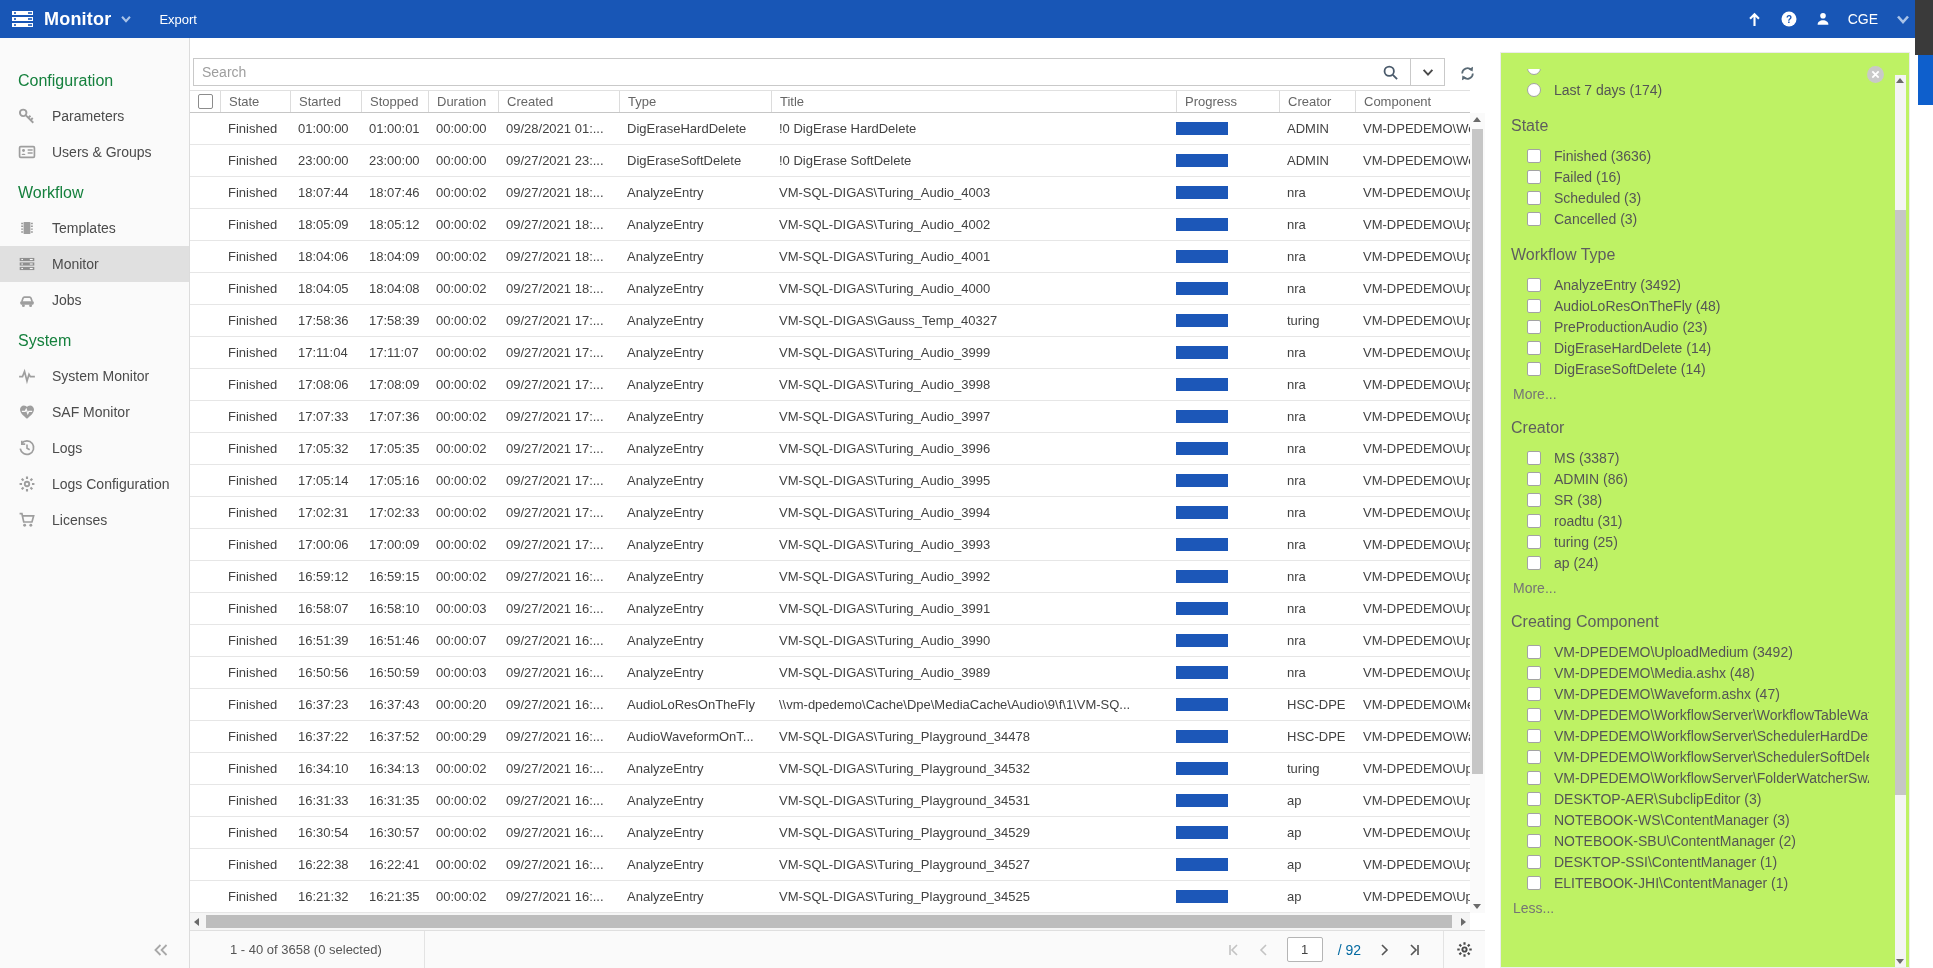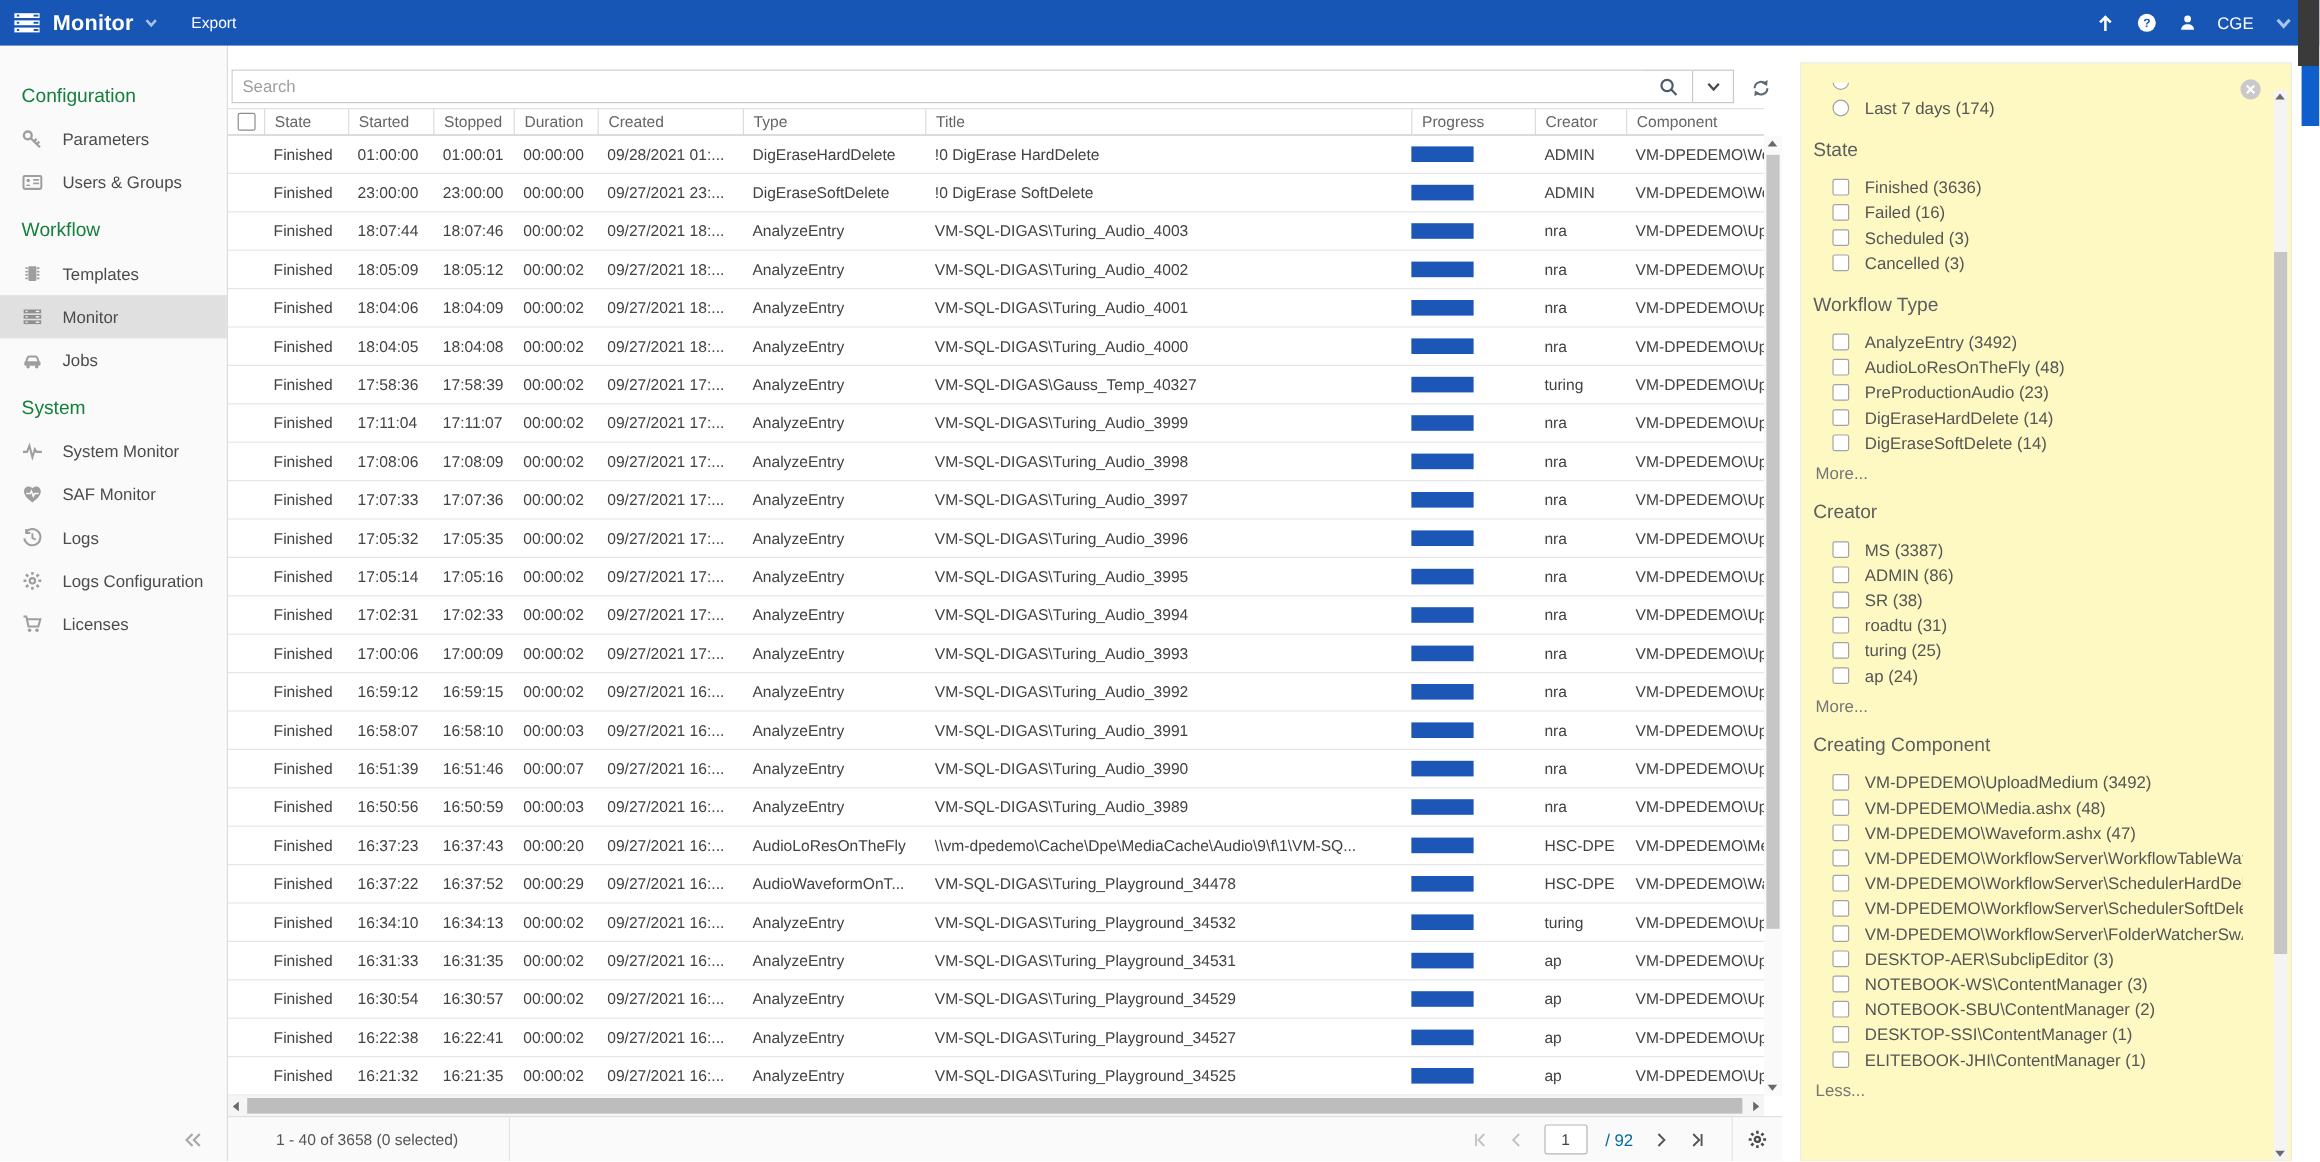--- a/index.html
+++ b/index.html
@@ -83,21 +83,21 @@
   .f-summary { padding:0 42px 0 40px; border-right:1px solid #E3E3E3; height:100%; display:flex; align-items:center; font-size:13px; color:#555; white-space:nowrap; }
   .f-spacer { flex:1; }
   .f-pag { display:flex; align-items:center; gap:15px; }
   .pag-ico { display:flex; align-items:center; }
   .f-page-input { width:36px; height:25px; border:1px solid #B5B5B5; border-radius:2px; text-align:center; font-size:13px; color:#444; background:#fff; font-family:"Liberation Sans",sans-serif; outline:none; }
   .f-pages { font-size:14px; color:#0369a1; }
   .f-gear { width:42px; height:100%; border-left:1px solid #E3E3E3; margin-left:20px; display:flex; align-items:center; justify-content:center; }
 
   
   .gap15 { width:15px; flex:none; }
-  .fpanel { width:410px; flex:none; position:relative; background:#fef9c3; border:1px solid #ECECEC; margin-top:14px; height:916px; overflow:hidden; }
+  .fpanel { width:410px; flex:none; position:relative; background:#bef264; border:1px solid #ECECEC; margin-top:14px; height:916px; overflow:hidden; }
   .fp-close { position:absolute; top:12px; right:24px; z-index:3; }
   .fp-scroll { position:absolute; top:22px; bottom:0; right:3px; width:11px; background:#F4F4F4; z-index:2; }
   .fp-up { position:absolute; top:3px; left:1px; }
   .fp-down { position:absolute; bottom:3px; left:1px; }
   .fp-thumb { position:absolute; top:135px; left:0; width:11px; height:585px; background:#C6C6C6; }
   .fp-content { padding:16px 40px 0 10px; }
 
   .fitem { display:flex; align-items:center; height:21px; padding-left:16px; cursor:default; }
   .fcb { width:14px; height:14px; border:1px solid #A3A3A3; border-radius:2px; background:#fff; margin-right:13px; flex:none; }
   .fradio { width:14px; height:14px; border:1px solid #A3A3A3; border-radius:50%; background:#fff; margin-right:13px; flex:none; }

